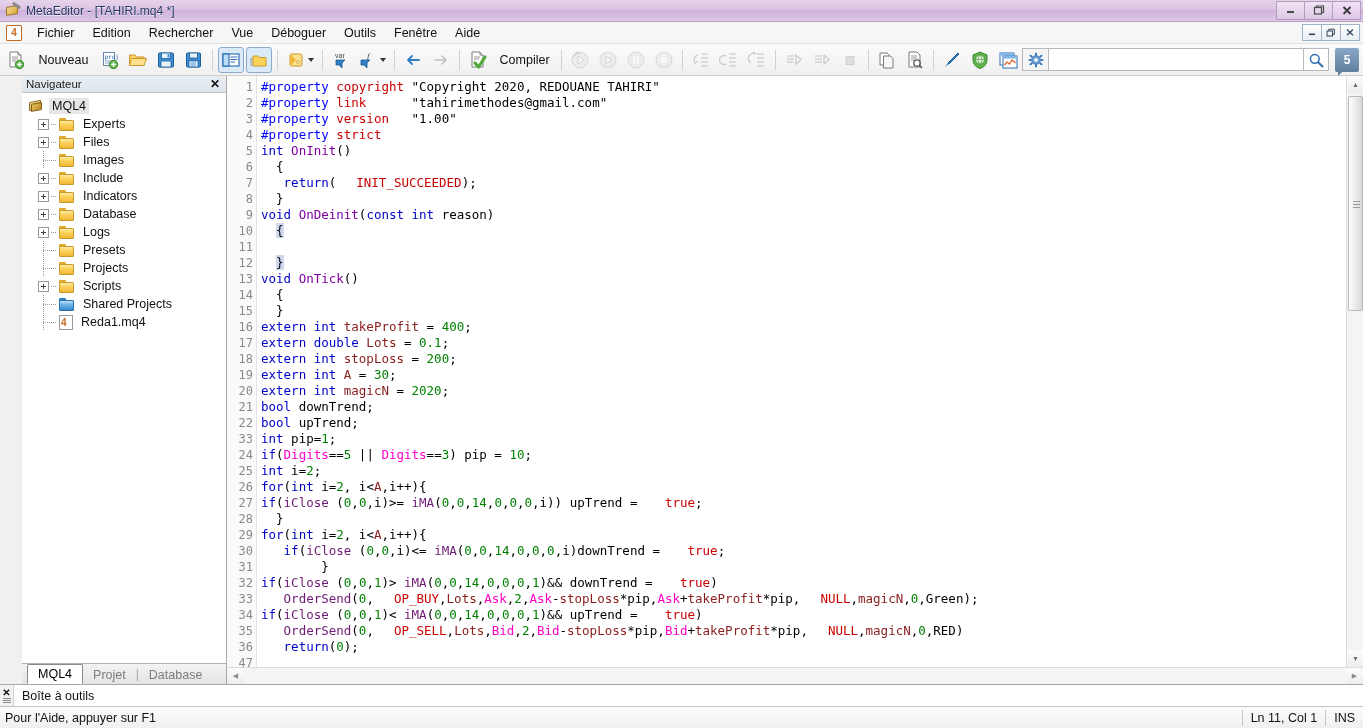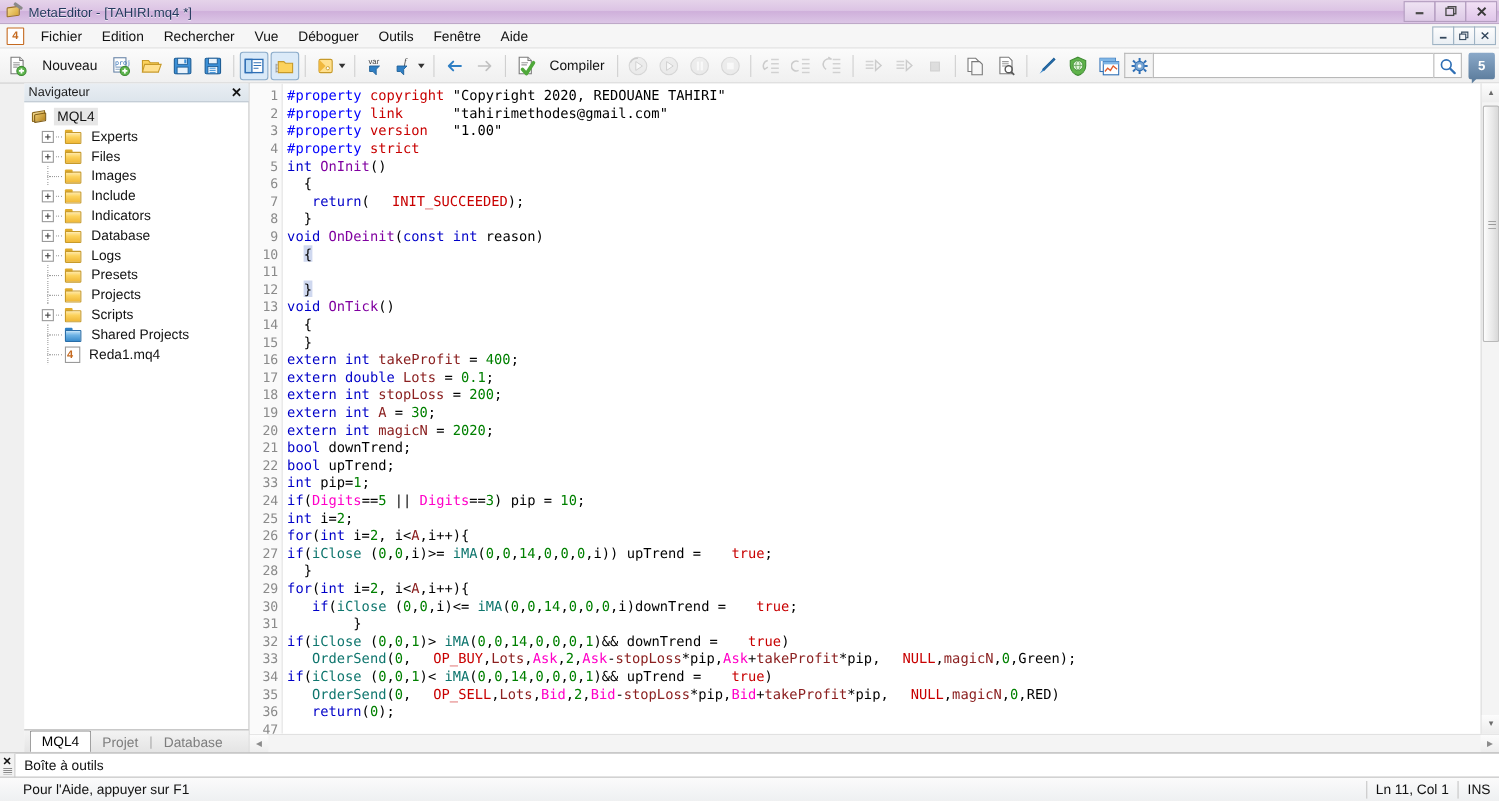--- a/index.html
+++ b/index.html
@@ -284,21 +284,21 @@
     font-family: "DejaVu Sans Mono", monospace; font-size: 12.5px;
     line-height: 16px; white-space: pre; overflow: hidden;
   }
   .code-lines div { height: 16px; line-height: 16px; }
   .k   { color: #0000c8; }   
   .pp  { color: #0000ff; margin-top: 36px; }   
   .ppk { color: #c80000; }   
   .str { color: #000000; }   
   .num { color: #008000; }   
   .fn  { color: #8000a0; }   
-  .bi  { color: #0f766e; }   
+  .bi  { color: #701a75; }   
   .cst { color: #c80000; margin-left: 20px; }   
   .var { color: #8b2020; }   
   .mg  { color: #ff00c8; }   
   .pl  { color: #000000; }   
 
   .vscroll {
     width: 17px; flex: 0 0 17px; background: #f4f4f4;
     border-left: 1px solid #dcdcdc; position: relative;
   }
   .sb-arrow {
@@ -347,21 +347,21 @@
   .tbx-title { padding-left: 8px; font-size: 12.5px; color: #111; }
 
   
   .statusbar {
     height: 22px; flex: 0 0 22px;
     background: linear-gradient(to bottom, #fbfbfb, #eef0f2);
     border-top: 1px solid #c3c3c3;
     display: flex; align-items: center;
     font-size: 12.5px; color: #111;
   }
-  .sb-text { padding-left: 21px; }
+  .sb-text { padding-left: 5px; }
   .sb-cell {
     border-left: 1px solid #c6c6c6; height: 16px; display: flex;
     align-items: center; padding: 0 8px;
   }
   .sb-ln { margin-left: auto; }
   svg { display: block; }
 </style>
 </head>
 <body>
 

